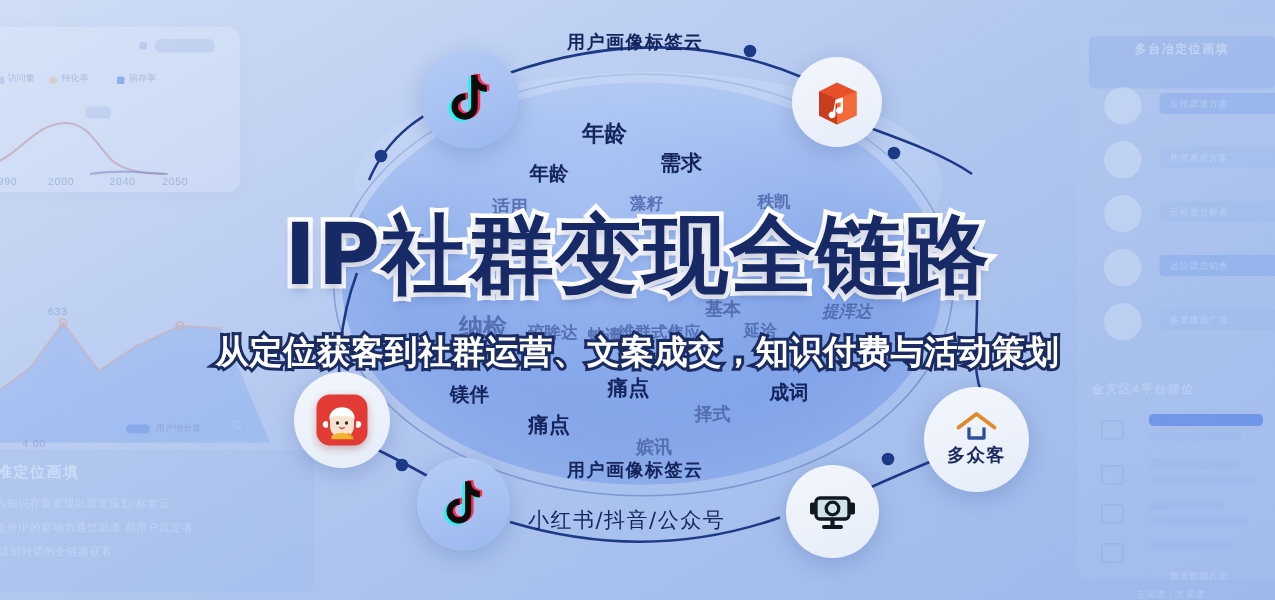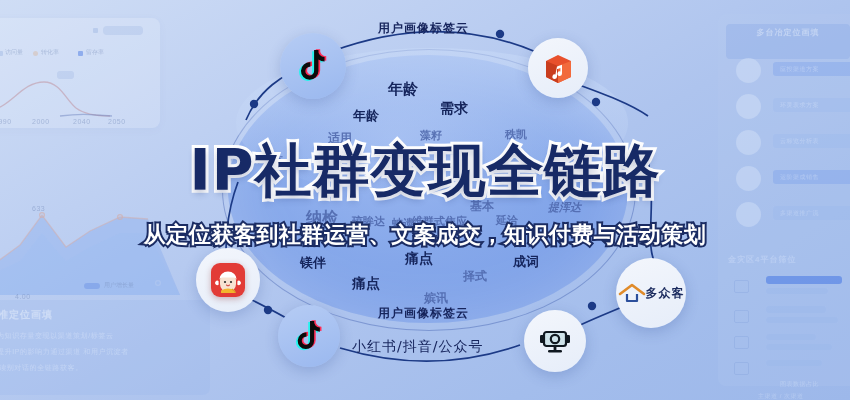--- a/index.html
+++ b/index.html
@@ -259,21 +259,21 @@
   <div class="node light" style="left:528px;top:38px;width:60px;height:60px;">
     <svg width="36" height="36" viewBox="0 0 36 36">
       <path d="M6 11 L18 5 L31 11 L31 27 L18 33 L6 27 Z" fill="#e8502c"></path>
       <path d="M6 11 L18 16 L18 33 L6 27 Z" fill="#c93d1e"></path>
       <path d="M18 16 L31 11 L31 27 L18 33 Z" fill="#f26a3c"></path>
       <path d="M20.5 14.5 L25.5 12.8 L25.5 21.5 a2.3 2.3 0 1 1 -1.6 -2.1 L23.9 16 L20.5 17.2 L20.5 24.5 a2.3 2.3 0 1 1 -1.6 -2.1 Z" fill="#ffffff" transform="translate(-3.5,2)"></path>
     </svg>
   </div>
 
 
-  <div class="node light" style="left:616px;top:258px;width:70px;height:70px;flex-direction:row;justify-content:center;">
+  <div class="node light" style="left:616px;top:258px;width:70px;height:70px;flex-direction:column;justify-content:center;">
     <svg width="28" height="20" viewBox="0 0 28 20" style="margin-bottom:1px;">
       <path d="M2 11 L14 2 L26 11" fill="none" stroke="#e08b2a" stroke-width="2.6" stroke-linecap="round" stroke-linejoin="round"></path>
       <path d="M9 11 L9 18 L19 18 L19 11" fill="none" stroke="#2c4f9c" stroke-width="2.2" stroke-linejoin="round"></path>
     </svg>
     <span class="node-label dark" style="font-size:12px;">多众客</span>
   </div>
 
   <div class="node light" style="left:524px;top:310px;width:62px;height:62px;">
     <svg width="34" height="30" viewBox="0 0 34 30">
       <rect x="6" y="6" width="22" height="14" rx="2.5" fill="#cfe3ea" stroke="#101820" stroke-width="2.2"></rect>

